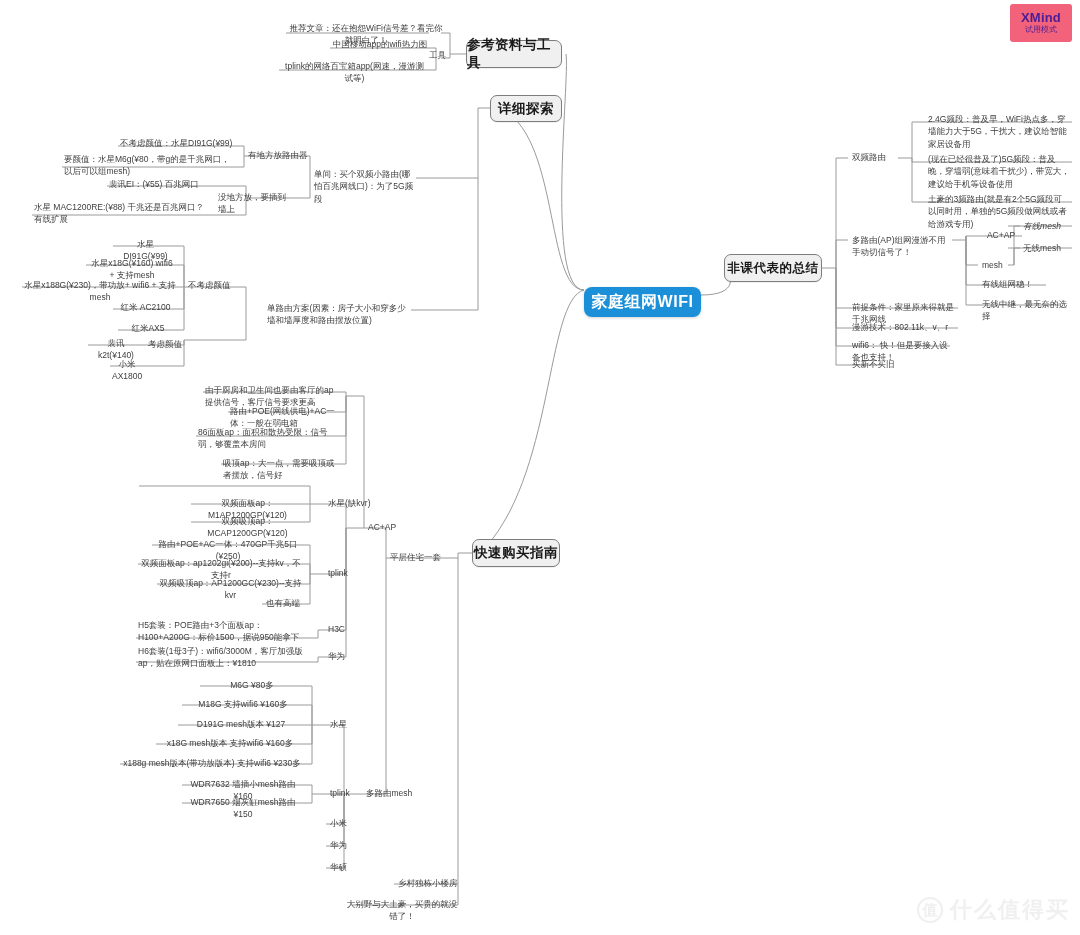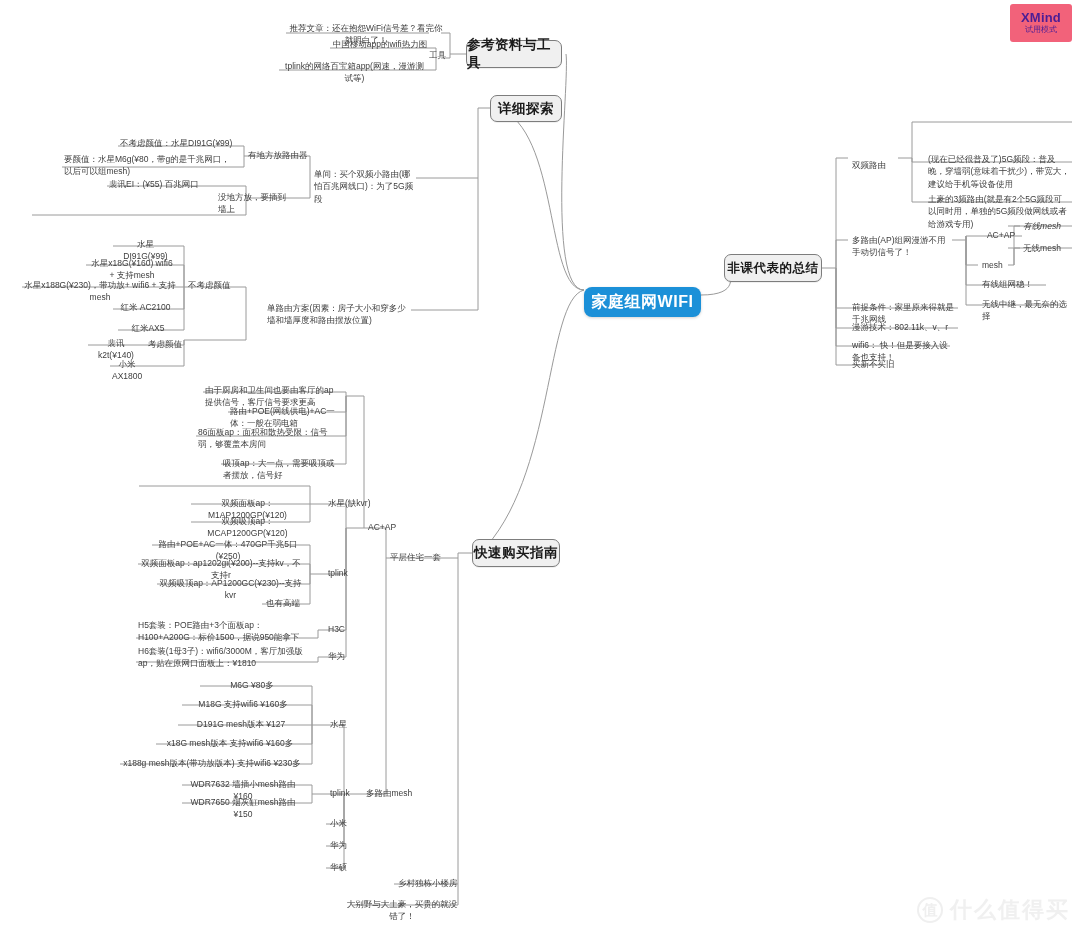--- a/index.html
+++ b/index.html
@@ -300,20 +300,21 @@
   <div class="node" style="left:246px; top:148px; width:66px;">有地方放路由器</div>
 
   <div class="node" style="left:216px; top:190px; width:78px;">没地方放，要插到墙上</div>
 
   <div class="node" style="left:118px; top:136px; width:120px;">不考虑颜值：水星DI91G(¥99)</div>
 
   <div class="node" style="left:62px; top:152px; width:176px;">要颜值：水星M6g(¥80，带g的是千兆网口，以后可以组mesh)</div>
 
   <div class="node" style="left:107px; top:177px; width:107px;">裴讯EI：(¥55) 百兆网口</div>
 
+  <div class="node" style="left:32px; top:200px; width:182px;">水星 MAC1200RE:(¥88) 千兆还是百兆网口？ 有线扩展</div>
 
   <div class="node" style="left:248px; top:301px; width:161px;padding-left:19px;">单路由方案(因素：房子大小和穿多少墙和墙厚度和路由摆放位置)</div>
 
   <div class="node" style="left:186px; top:278px; width:60px;">不考虑颜值</div>
 
   <div class="node" style="left:146px; top:337px; width:40px;">考虑颜值</div>
 
   <div class="node" style="left:113px; top:237px; width:65px; text-align:center;">水星DI91G(¥99)</div>
   <div class="node" style="left:86px; top:256px; width:92px; text-align:center;">水星x18G(¥160) wifi6 + 支持mesh</div>
   <div class="node" style="left:22px; top:278px; width:156px; text-align:center;">水星x188G(¥230)，带功放+ wifi6 + 支持mesh</div>
@@ -362,22 +363,23 @@
   <div class="node" style="left:182px; top:777px; width:122px; text-align:center;">WDR7632 墙插小mesh路由 ¥160</div>
   <div class="node" style="left:182px; top:795px; width:122px; text-align:center;">WDR7650 烟灰缸mesh路由 ¥150</div>
 
   <div class="node" style="left:328px; top:816px; width:30px;">小米</div>
   <div class="node" style="left:328px; top:838px; width:30px;">华为</div>
   <div class="node" style="left:328px; top:860px; width:30px;">华硕</div>
 
   <div class="node" style="left:396px; top:876px; width:66px;">乡村独栋小楼房</div>
   <div class="node" style="left:344px; top:897px; width:116px; text-align:center;">大别野与大土豪，买贵的就没错了！</div>
 
-  <div class="node" style="left:850px; top:150px; width:48px;margin-top:8px;">双频路由</div>
-
+  <div class="node" style="left:850px; top:150px; width:48px;">双频路由</div>
+
+  <div class="node" style="left:926px; top:112px; width:146px;">2.4G频段：普及早，WiFi热点多，穿墙能力大于5G，干扰大，建议给智能家居设备用</div>
   <div class="node" style="left:926px; top:152px; width:146px;">(现在已经很普及了)5G频段：普及晚，穿墙弱(意味着干扰少)，带宽大，建议给手机等设备使用</div>
   <div class="node" style="left:926px; top:192px; width:146px;">土豪的3频路由(就是有2个5G频段可以同时用，单独的5G频段做网线或者给游戏专用)</div>
 
   <div class="node" style="left:850px; top:233px; width:104px;">多路由(AP)组网漫游不用手动切信号了！</div>
 
   <div class="node" style="left:980px; top:228px; width:42px; text-align:center;">AC+AP</div>
   <div class="node" style="left:980px; top:258px; width:28px;">mesh</div>
   <div class="node" style="left:1012px; top:219px; width:60px; text-align:center;font-style:italic;">有线mesh</div>
   <div class="node" style="left:1012px; top:241px; width:60px; text-align:center;">无线mesh</div>
   <div class="node" style="left:980px; top:277px; width:66px;">有线组网稳！</div>

